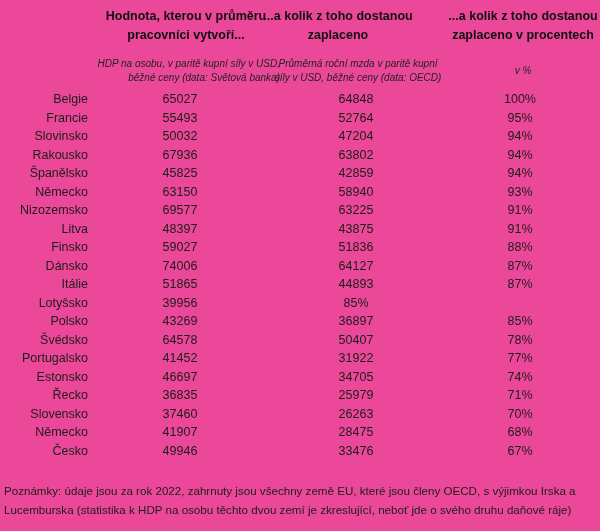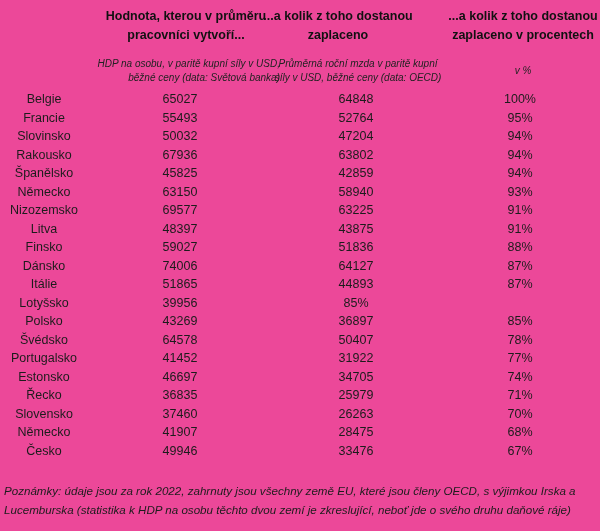--- a/index.html
+++ b/index.html
@@ -35,24 +35,24 @@
 
   
   .tbody { margin-top: 6px; }
   .row {
     display: grid;
     grid-template-columns: 88px 184px 168px 160px;
     height: 18.5px; line-height: 18.5px;
     font-size: 12.5px;
   }
   .cell { text-align: center; overflow: hidden; white-space: nowrap; }
-  .c0 { text-align: center; }
-
-  
-  .notes { margin-top: 22px; padding-left: 4px; font-style: italic; }
+  .c0 { text-align: right; }
+
+  
+  .notes { margin-top: 22px; padding-left: 4px; }
   .notes div {
     font-size: 11.6px; line-height: 18.5px; color: #1c1c1c;
     white-space: nowrap;
   }
 </style>
 </head>
 <body>
 
 <div class="page">
 

